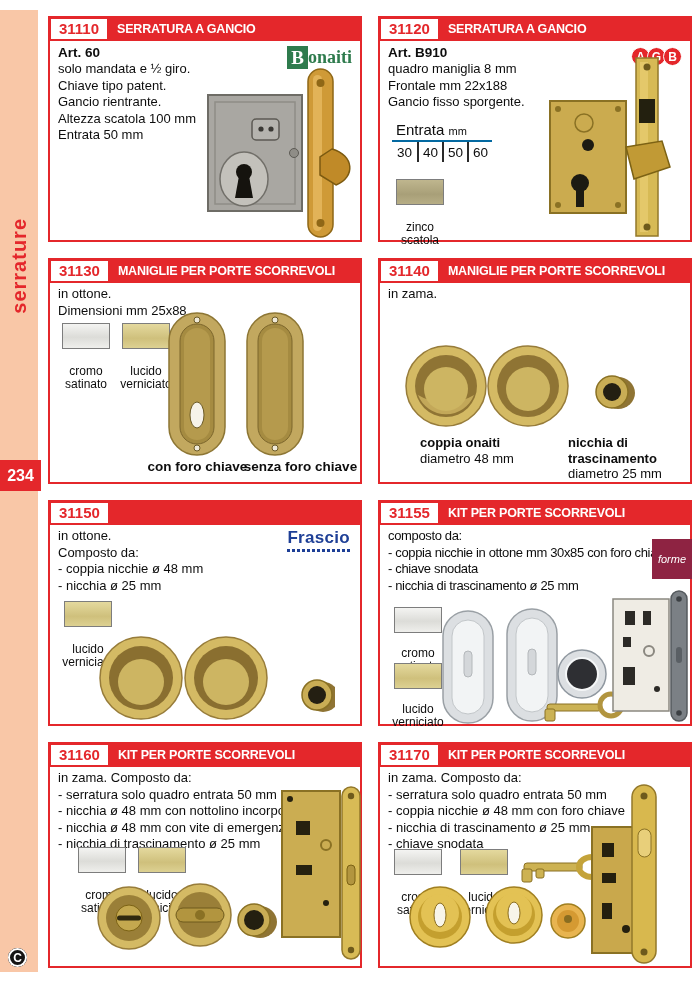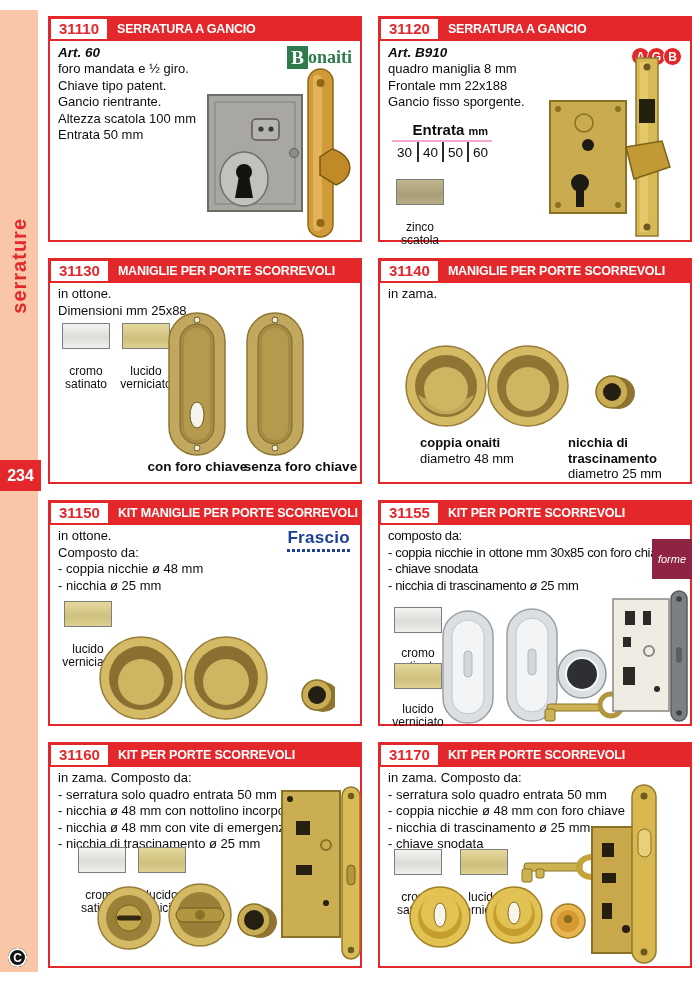--- a/index.html
+++ b/index.html
@@ -19,33 +19,33 @@
   .clogo{position:absolute;left:8px;top:948px;width:19px;height:19px;border-radius:50%;background:#151515;color:#fff;font-weight:700;font-size:12px;display:flex;align-items:center;justify-content:center;box-shadow:inset 0 0 0 2px #fff, inset 0 0 0 4px #151515;}
 
   
   .panel{position:absolute;width:314px;height:226px;}
   .phead{position:absolute;top:0;left:0;right:0;height:25px;background:var(--red);display:flex;align-items:center;}
   .pcode{background:#fff;color:var(--red);font-weight:700;font-size:15px;padding:1px 8px;margin-left:3px;line-height:18px;}
   .ptitle{color:#fff;font-weight:700;font-size:12.5px;margin-left:10px;white-space:nowrap;letter-spacing:-0.2px;}
   .pbody{position:absolute;top:25px;left:0;right:0;bottom:0;border:2px solid var(--red);border-top:none;background:#fff;}
   .txt{position:absolute;left:8px;top:3px;font-size:13px;line-height:1.27;}
   .txt.tight{letter-spacing:-0.35px;}
-  .artline{font-weight:700;font-size:13.5px;font-style:italic;}
+  .artline{font-weight:700;font-size:13.5px;}
   .b{font-weight:700;}
 
   
   .swatch{position:absolute;width:48px;height:26px;border:1px solid #7d7d7d;}
   .sw-cromo{background:linear-gradient(180deg,#f4f4f2 0%,#dcdcd8 55%,#efefec 100%);}
   .sw-lucido{background:linear-gradient(180deg,#e4d99e 0%,#cfc07c 60%,#ddd192 100%);}
   .sw-zinco{background:linear-gradient(180deg,#bfb68e 0%,#a89f78 60%,#b7ae86 100%);}
   .swlabel{position:absolute;font-size:12px;line-height:1.1;text-align:center;margin-top:12px;}
 
   
   .entrata{position:absolute;}
-  .e-head{font-size:15px;text-align:right;border-bottom:2px solid #f9a8d4;padding:0 4px 2px;font-weight:bold;}
+  .e-head{font-size:15px;text-align:left;border-bottom:2px solid #0369a1;padding:0 4px 2px;}
   .e-unit{font-size:11px;}
   .e-row{display:flex;}
   .e-cell{width:25px;text-align:center;font-size:13.5px;padding:3px 0 2px;}
   .e-cell + .e-cell{border-left:2px solid #2a2a2a;}
 
   
   .caption{position:absolute;font-weight:700;font-size:13.5px;text-align:center;}
   .capblock{position:absolute;font-size:13px;line-height:1.2;}
 
   
@@ -75,21 +75,21 @@
   <div class="clogo">C</div>
 
   <div class="panel" style="left:48px;top:16px;">
     <div class="phead">
       <span class="pcode">31110</span>
       <span class="ptitle">SERRATURA A GANCIO</span>
     </div>
     <div class="pbody">
       <div class="txt">
         <div class="artline">Art. 60</div>
-        <div>foro mandata e ½ giro.</div>
+        <div>solo mandata e ½ giro.</div>
         <div>Chiave tipo patent.</div>
         <div>Gancio rientrante.</div>
         <div>Altezza scatola 100 mm</div>
         <div>Entrata 50 mm</div>
       </div>
       <div class="bonaiti">
         <span class="bsq">B</span>
           <span class="brest">onaiti</span>
       </div>
       <svg class="illus" style="left:132px;top:26px;" width="176" height="172" viewBox="0 0 176 172">
@@ -238,21 +238,20 @@
       <div class="capblock" style="left:188px;top:152px;width:105px;">
         <div class="b">nicchia di trascinamento</div>
         <div>diametro 25 mm</div>
       </div>
     </div>
   </div>
 
   <div class="panel" style="left:48px;top:500px;">
     <div class="phead">
       <span class="pcode">31150</span>
-      <span class="ptitle">KIT MANIGLIE PER PORTE SCORREVOLI</span>
     </div>
     <div class="pbody">
       <div class="txt">
         <div>in ottone.</div>
         <div>Composto da:</div>
         <div>- coppia nicchie ø 48 mm</div>
         <div>- nicchia ø 25 mm</div>
       </div>
       <div class="frascio">
         <div class="fname">Frascio</div>

